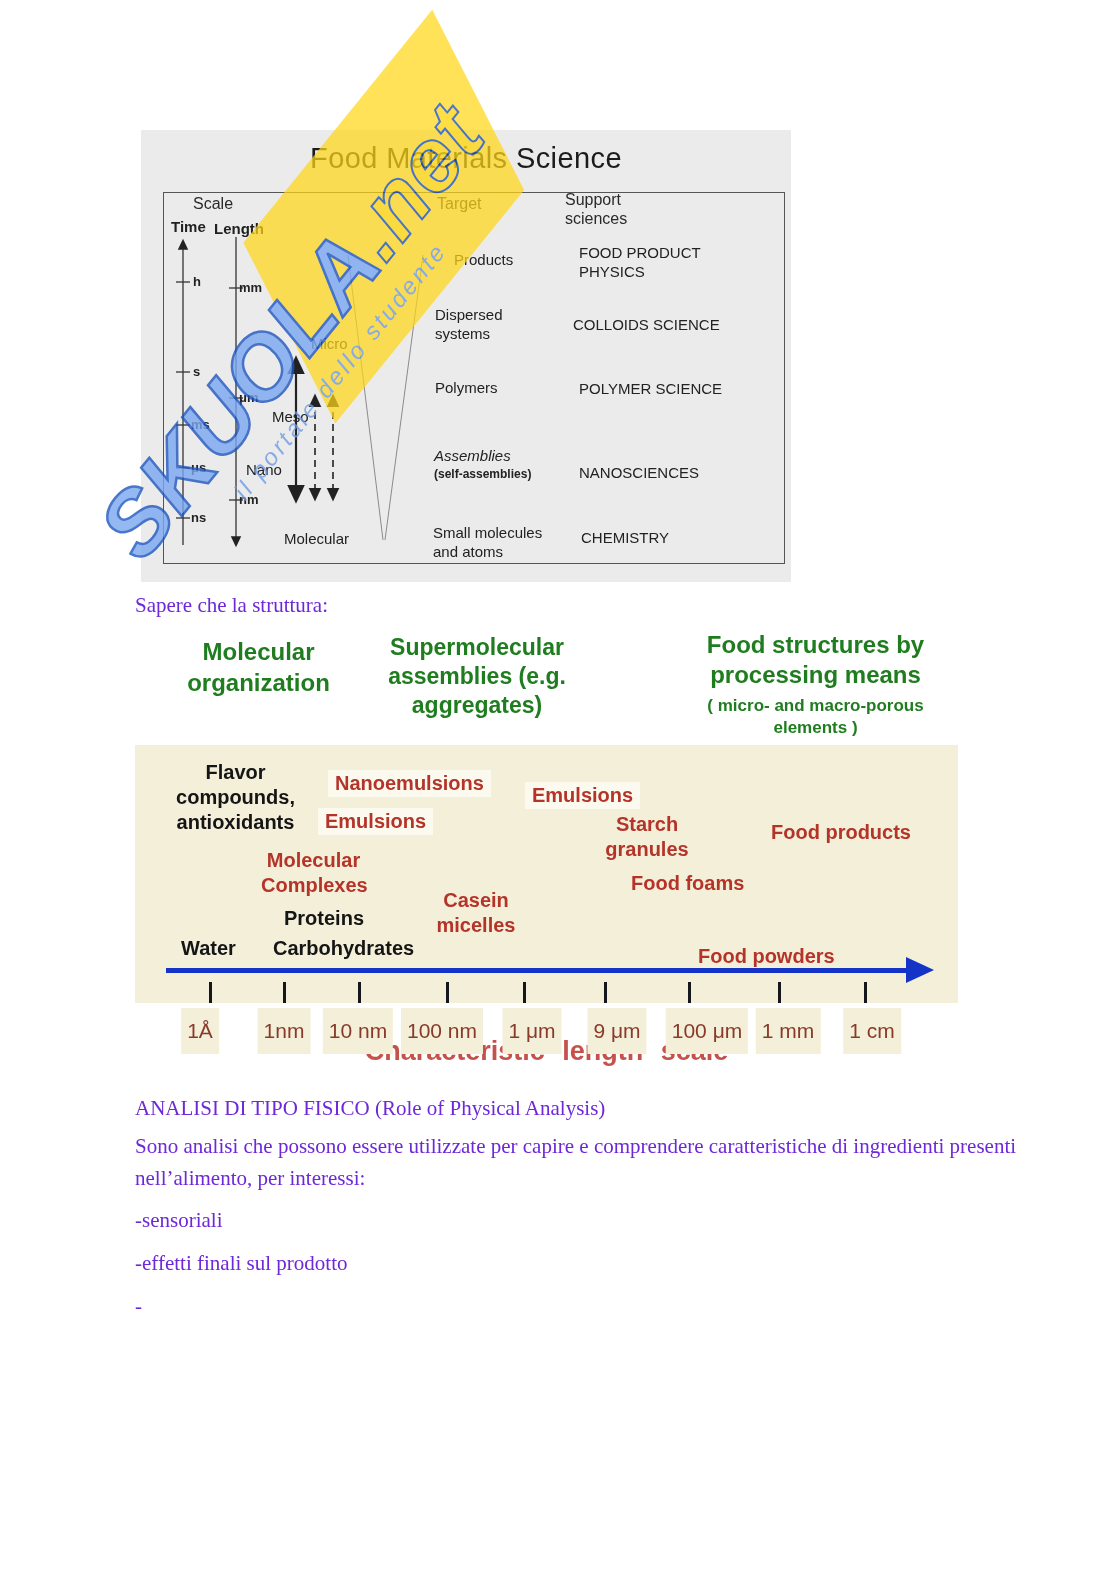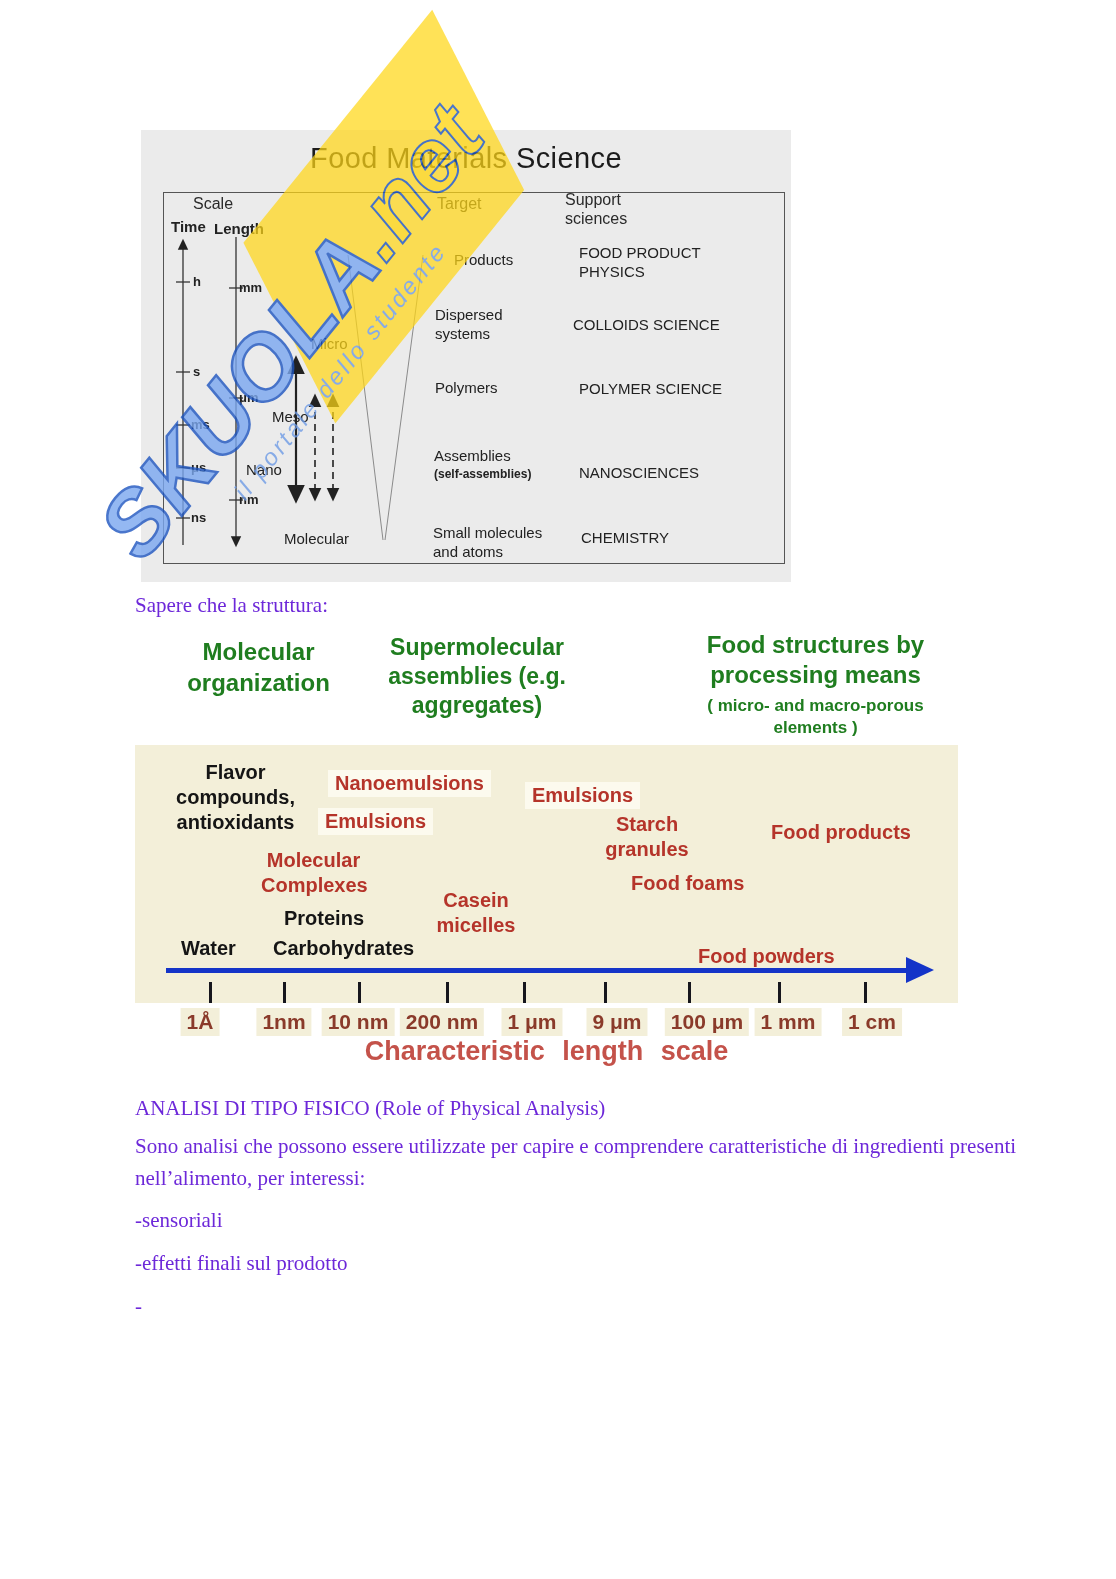--- a/index.html
+++ b/index.html
@@ -56,22 +56,22 @@
   .blk { color:#151515; }
   .ctr { text-align:center; }
   .chip { background:rgba(255,253,245,.72); padding:1px 7px; }
   .axis-line { position:absolute; left:138px; top:968px; width:742px; height:5px;
         background:var(--arrow_blue,#1434c8); z-index:2; }
   .axis-head { position:absolute; left:878px; top:957px; width:0; height:0; z-index:2;
         border-top:13px solid transparent; border-bottom:13px solid transparent;
         border-left:28px solid var(--arrow_blue,#1434c8); }
   .tk { position:absolute; top:982px; width:3px; height:21px; background:#16161d; z-index:3; }
   .tklabel { position:absolute; top:1008px; transform:translateX(-50%); z-index:3;
-        font-weight:bold; font-size:21px; color:var(--maroon,#8a3a2a);
-        background:var(--beige,#f3efd9); padding:2px 6px; white-space:nowrap; }
+        font-weight:normal; font-size:21px; color:var(--maroon,#8a3a2a);
+        background:var(--beige,#f3efd9); padding:11px 6px; white-space:nowrap; }
   .caption { position:absolute; left:107px; top:1036px; width:823px; text-align:center;
         font-weight:bold; font-size:27px; word-spacing:10px;
         color:var(--caption_red,#c4524a); }
 </style>
 </head>
 <body>
 
 <div class="page">
 
   <div class="d1">
@@ -125,21 +125,21 @@
 
     <div class="lbl" style="left:170px; top:204px;">Micro</div>
     <div class="lbl" style="left:131px; top:277px;">Meso</div>
     <div class="lbl" style="left:105px; top:330px;">Nano</div>
     <div class="lbl" style="left:143px; top:399px;">Molecular</div>
 
     <div class="lbl" style="left:313px; top:120px;">Products</div>
     <div class="lbl pre" style="left:294px; top:175px;">Dispersed
 systems</div>
     <div class="lbl" style="left:294px; top:248px;">Polymers</div>
-    <div class="lbl" style="left:293px; top:316px;">Assemblies</div>
+    <div class="lbl" style="left:293px; top:316px;font-style:italic;">Assemblies</div>
     <div class="lbl sub" style="left:293px; top:335px;">(self-assemblies)</div>
     <div class="lbl pre" style="left:292px; top:393px;">Small molecules
 and atoms</div>
 
     <div class="lbl pre" style="left:438px; top:113px;">FOOD PRODUCT
 PHYSICS</div>
     <div class="lbl" style="left:432px; top:185px;">COLLOIDS SCIENCE</div>
     <div class="lbl" style="left:438px; top:249px;">POLYMER SCIENCE</div>
     <div class="lbl" style="left:438px; top:333px;">NANOSCIENCES</div>
     <div class="lbl" style="left:440px; top:398px;">CHEMISTRY</div>
@@ -196,21 +196,21 @@
     <div class="tk" style="left:418px;"></div>
     <div class="tk" style="left:495px;"></div>
     <div class="tk" style="left:576px;"></div>
     <div class="tk" style="left:660px;"></div>
     <div class="tk" style="left:750px;"></div>
     <div class="tk" style="left:836px;"></div>
 
     <span class="tklabel" style="left:172px;">1Å</span>
     <span class="tklabel" style="left:256px;">1nm</span>
     <span class="tklabel" style="left:330px;">10 nm</span>
-    <span class="tklabel" style="left:414px;">200 nm</span>
+    <span class="tklabel" style="left:414px;">100 nm</span>
     <span class="tklabel" style="left:504px;">1 μm</span>
     <span class="tklabel" style="left:589px;">9 μm</span>
     <span class="tklabel" style="left:679px;">100 μm</span>
     <span class="tklabel" style="left:760px;">1 mm</span>
     <span class="tklabel" style="left:844px;">1 cm</span>
 
     <div class="caption">Characteristic length scale</div>
   </div>
 
   <div class="serif" style="left:107px; top:1093px;">ANALISI DI TIPO FISICO (Role of Physical Analysis)</div>

